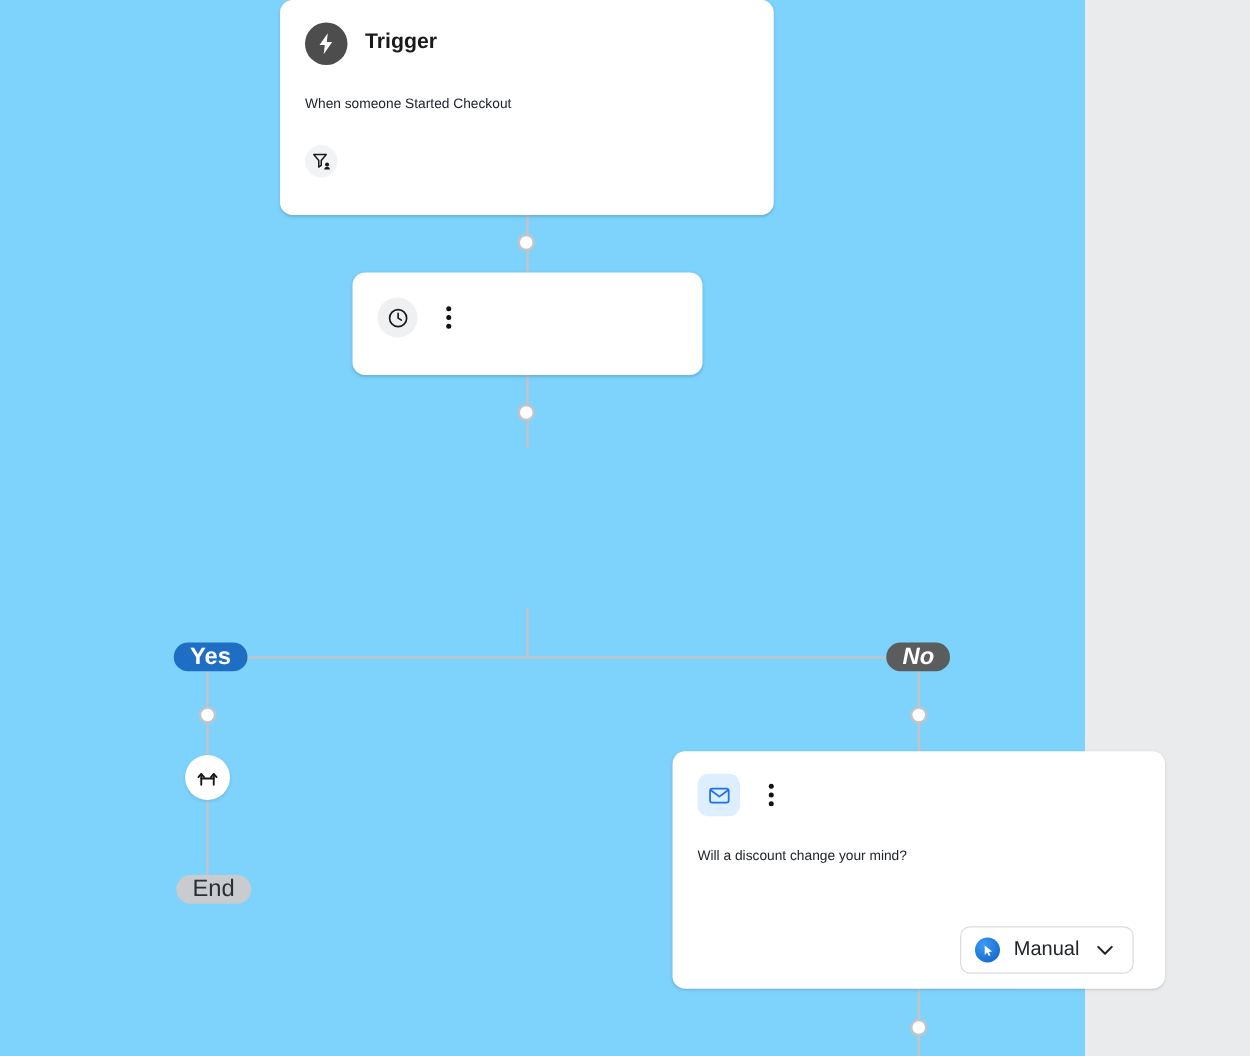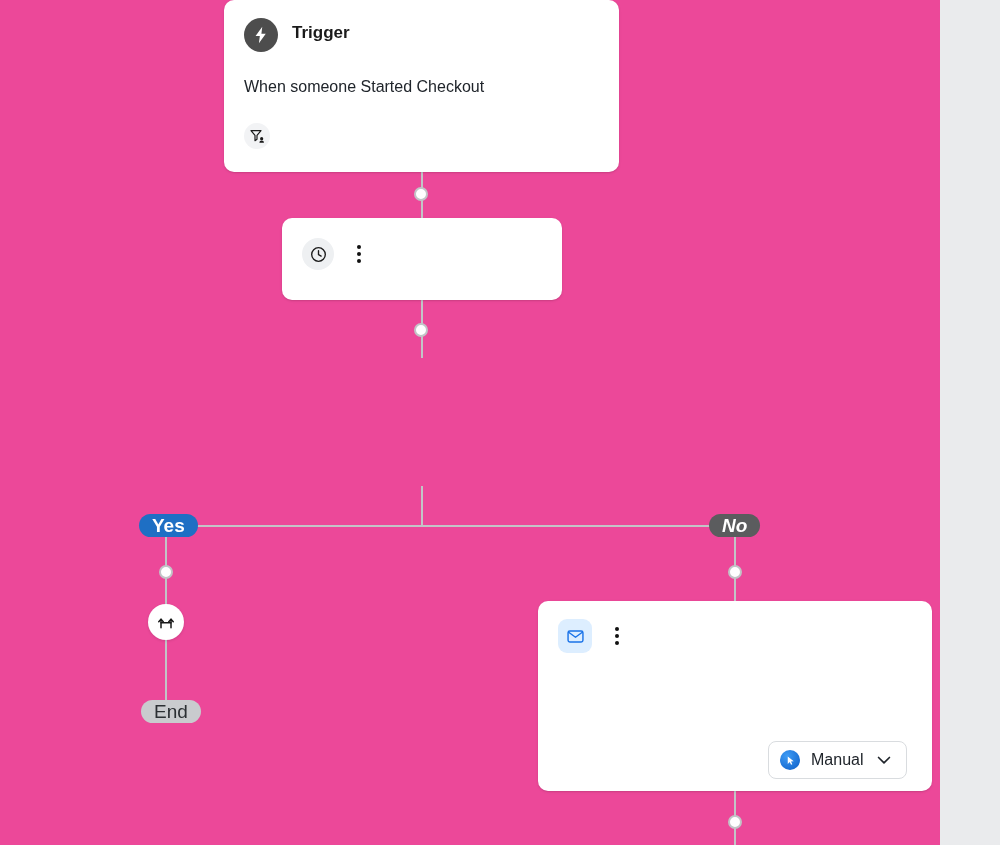--- a/index.html
+++ b/index.html
@@ -4,22 +4,22 @@
 <style>
   * { box-sizing: border-box; margin: 0; padding: 0; }
   html, body {
     width: 1000px; height: 845px;
     font-family: "Liberation Sans", sans-serif;
     background: #eaebed;
     overflow: hidden;
   }
   #canvas {
     position: relative;
-    width: 940px; height: 845px;
-    background: #ec4899;
+    width: 868px; height: 845px;
+    background: #7dd3fc;
   }
 
   
   .line-v {
     position: absolute;
     width: 2px;
     background: #c2c4c7;
   }
   .line-h {
     position: absolute;
@@ -49,21 +49,21 @@
   }
   .card-title {
     font-size: 17px;
     font-weight: bold;
     color: #1a1a1a;
     line-height: 1.35;
     flex: 1;
     padding-top: 4px;
   }
   .card-body {
-    font-size: 16px;
+    font-size: 11px;
     color: #20252b;
     line-height: 1.35;
     white-space: nowrap;
     overflow: hidden;
   }
 
   
   .kebab {
     width: 22px;
     height: 26px;
@@ -259,20 +259,21 @@
           <rect x="2.6" y="5" width="18.8" height="14" rx="2.2"></rect>
           <path d="M3.4 6.6 L12 13 L20.6 6.6"></path>
         </svg>
       </div>
       <div class="kebab">
           <i></i>
           <i></i>
           <i></i>
         </div>
     </div>
+    <div class="card-body" style="margin-top:25px;">Will a discount change your mind?</div>
     <div class="dropdown" style="left:230px; top:140px;">
       <span class="cursor-badge">
         <svg width="11" height="11" viewBox="0 0 24 24" fill="#ffffff">
           <path d="M6 3 L6 19.5 L10.3 15.4 L13.2 21.4 L16 20 L13.1 14.2 L19 13.6 Z"></path>
         </svg>
       </span>
       <span class="dropdown-label">Manual</span>
       <span style="display:flex;align-items:center;">
         <svg width="20" height="20" viewBox="0 0 24 24" fill="none" stroke="#20252b" stroke-width="2" stroke-linecap="round" stroke-linejoin="round">
           <path d="M5.5 9 L12 15.5 L18.5 9"></path>

